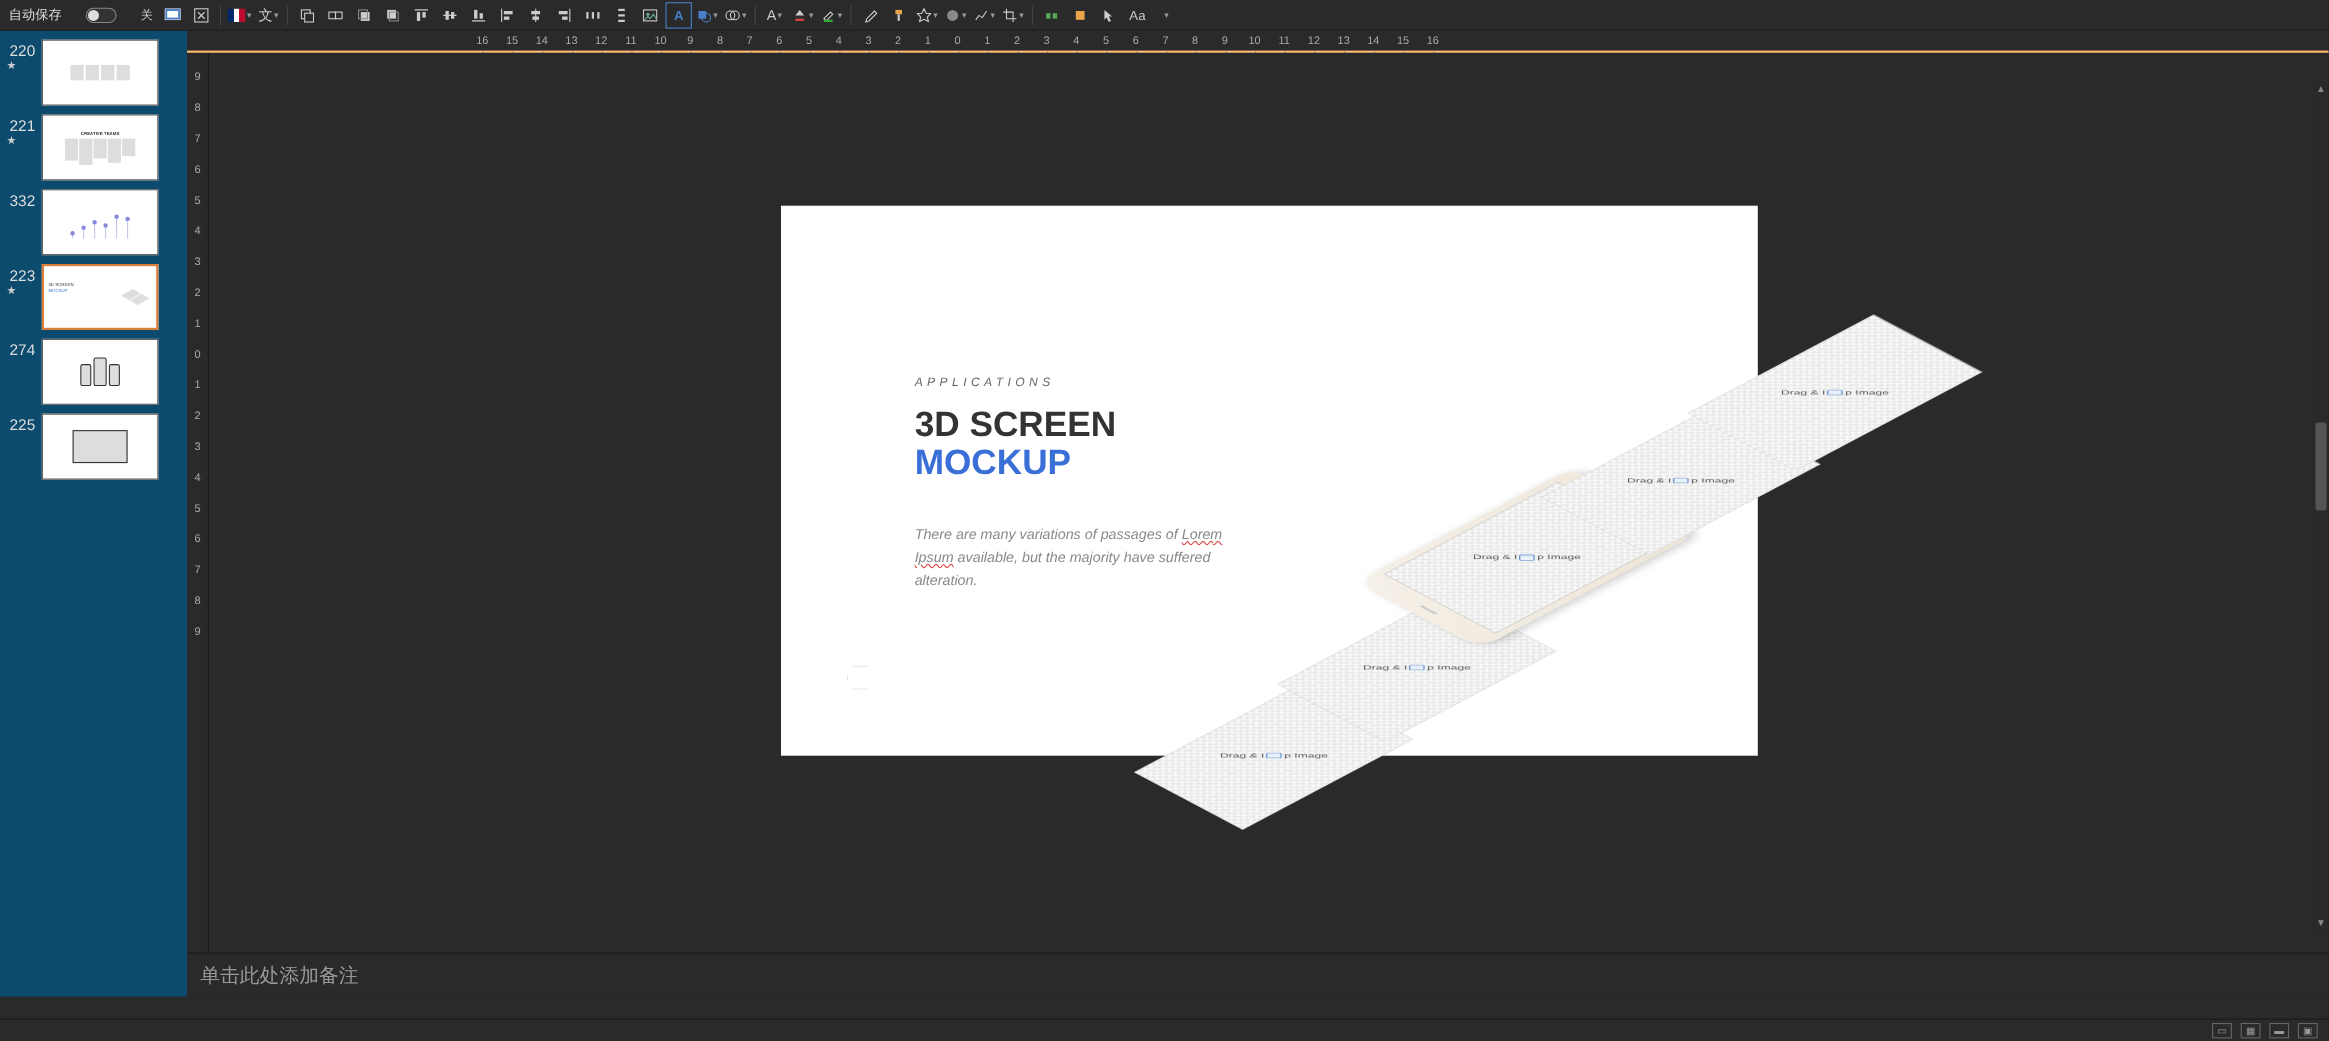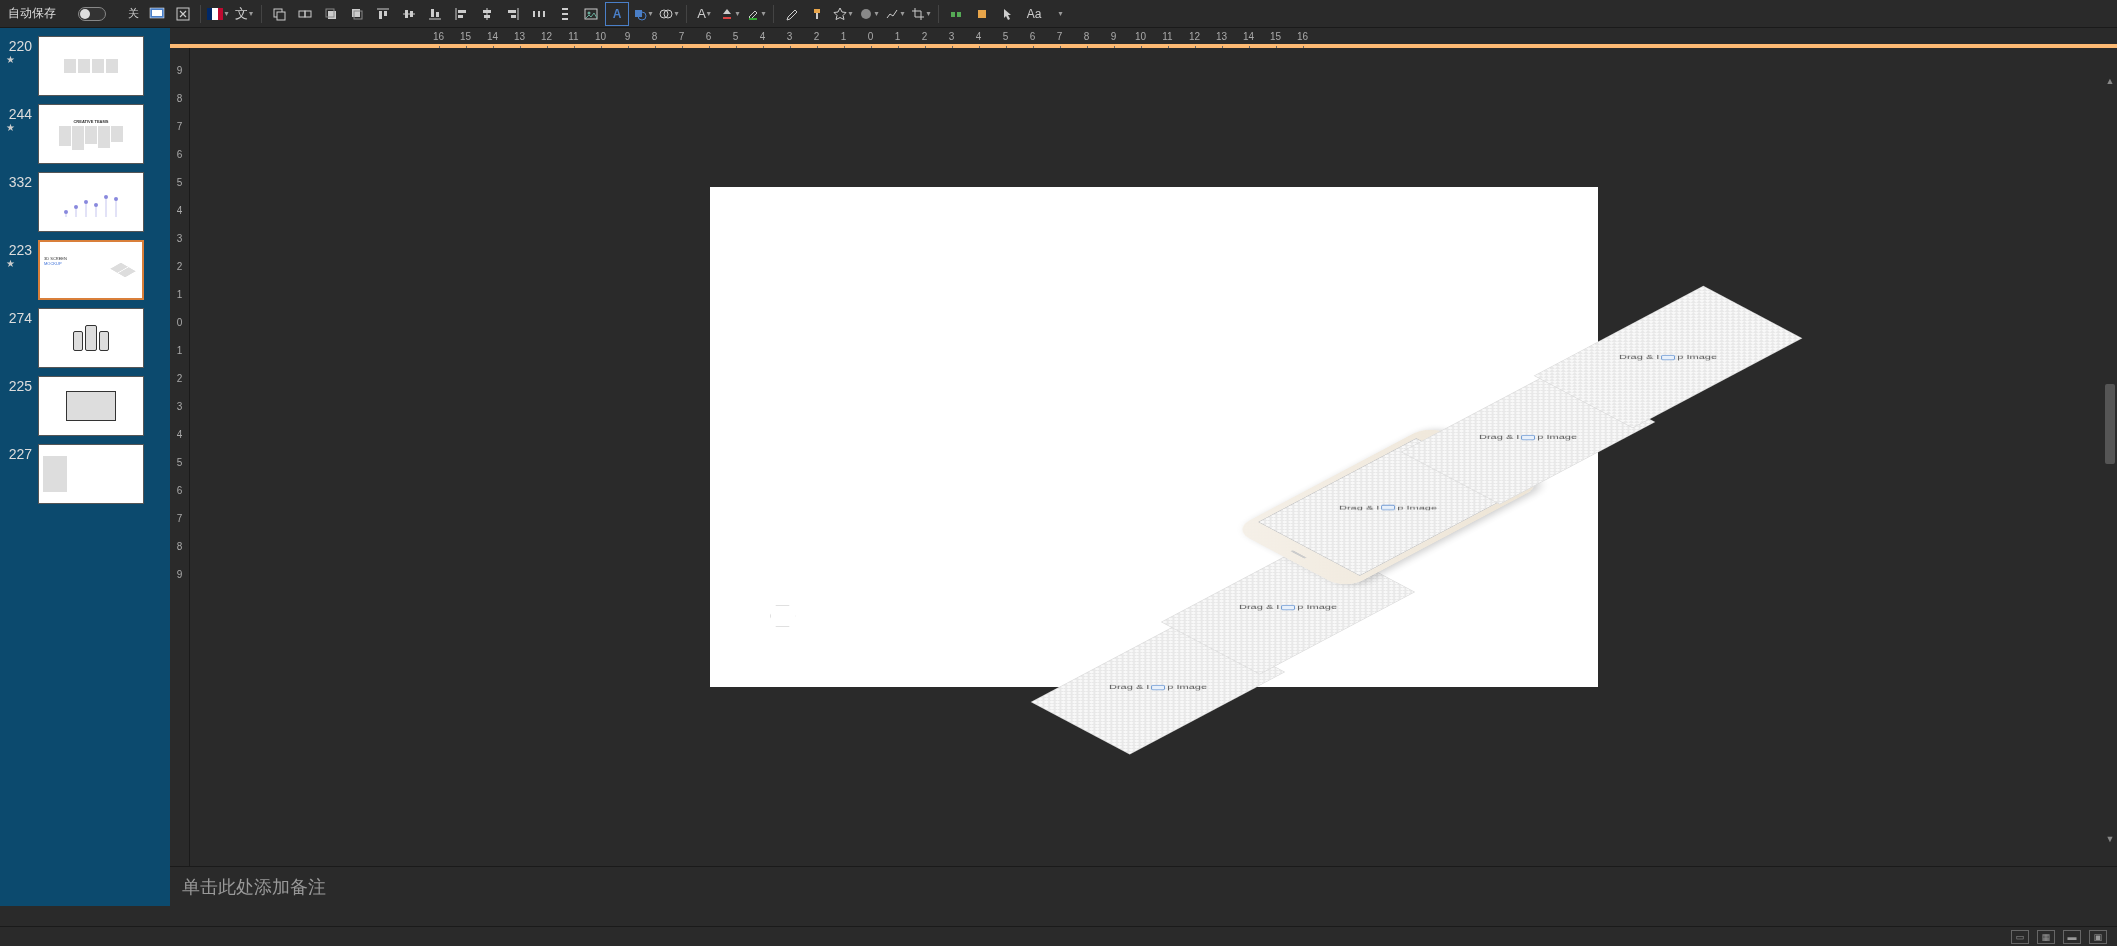--- a/index.html
+++ b/index.html
@@ -19,21 +19,21 @@
 .slide-panel::-webkit-scrollbar{width:14px}
 .slide-panel::-webkit-scrollbar-track{background:#2a2a2a}
 .slide-panel::-webkit-scrollbar-thumb{background:#555;border-radius:2px}
 .slide-item{display:flex;align-items:flex-start;padding:4px 6px;gap:6px;cursor:pointer}
 .slide-num{font-size:14px;color:#ddd;width:26px;text-align:right;padding-top:2px}
 .slide-star{font-size:10px;color:#ccc}
 .slide-thumb{width:106px;height:60px;background:#fff;border:1px solid #555;position:relative;overflow:hidden}
 .slide-item.active .slide-thumb{border:2px solid #d97f3a}
 .thumb-content{position:absolute;inset:0;display:flex;align-items:center;justify-content:center;font-size:6px;color:#333}
 .editor-area{flex:1;display:flex;flex-direction:column;background:#2a2a2a;position:relative}
-.ruler-h{height:20px;background:#2a2a2a;display:flex;align-items:center;padding-left:20px;color:#999;font-size:10px;border-bottom:4px solid #fdba74}
+.ruler-h{height:20px;background:#2a2a2a;display:flex;align-items:center;padding-left:20px;color:#999;font-size:10px;border-bottom:2px solid #fdba74}
 .ruler-marks{display:flex;gap:0;margin-left:235px}
 .ruler-mark{width:50px;text-align:center;font-size:10px;color:#aaa;position:relative}
 .ruler-mark::before{content:"";position:absolute;left:50%;bottom:-8px;width:1px;height:4px;background:#666}
 .editor-body{flex:1;display:flex;overflow:hidden}
 .ruler-v{width:20px;background:#2a2a2a;display:flex;flex-direction:column;align-items:center;color:#999;font-size:10px;padding-top:8px;border-right:1px solid #1a1a1a}
 .ruler-v-mark{height:50px;display:flex;align-items:center;writing-mode:horizontal-tb;font-size:10px;color:#aaa}
 .canvas-wrap{flex:1;display:flex;align-items:center;justify-content:center;background:#2a2a2a;overflow:auto;position:relative}
 .slide-canvas{width:888px;height:500px;background:#fff;position:relative;margin-top:-40px}
 .slide-text{position:absolute;left:122px;top:155px;width:300px}
 .overline{font-size:11px;letter-spacing:4px;color:#666;font-style:italic;margin-bottom:14px}
@@ -275,21 +275,21 @@
               <div style="background:#ddd;height:14px"></div>
               <div style="background:#ddd;height:14px"></div>
               <div style="background:#ddd;height:14px"></div>
               <div style="background:#ddd;height:14px"></div>
             </div>
           </div>
         </div>
     </div>
     <div class="slide-item">
       <div>
-          <div class="slide-num">244</div>
+          <div class="slide-num">221</div>
           <div class="slide-star">★</div>
         </div>
       <div class="slide-thumb">
           <div class="thumb-content" style="flex-direction:column;gap:2px">
             <div style="font-size:4px;font-weight:bold">CREATIVE TEAMS</div>
             <div style="display:flex;gap:1px">
               <div style="background:#ddd;width:12px;height:20px"></div>
               <div style="background:#ddd;width:12px;height:24px"></div>
               <div style="background:#ddd;width:12px;height:18px"></div>
               <div style="background:#ddd;width:12px;height:22px"></div>
@@ -350,30 +350,20 @@
           </div>
         </div>
     </div>
     <div class="slide-item">
       <div>
           <div class="slide-num">225</div>
         </div>
       <div class="slide-thumb">
           <div class="thumb-content">
             <div style="width:50px;height:30px;border:1px solid #333;background:#ddd"></div>
-          </div>
-        </div>
-    </div>
-    <div class="slide-item">
-      <div>
-          <div class="slide-num">227</div>
-        </div>
-      <div class="slide-thumb">
-          <div class="thumb-content" style="justify-content:flex-start;padding-left:4px">
-            <div style="width:24px;height:36px;background:#ddd"></div>
           </div>
         </div>
     </div>
   </div>
 
   <div class="editor-area">
     <div class="ruler-h">
       <div class="ruler-marks" id="ruler-h-marks">
           <div class="ruler-mark" style="width: 27px;">16</div>
           <div class="ruler-mark" style="width: 27px;">15</div>
@@ -427,20 +417,28 @@
           <div class="ruler-v-mark" style="height: 28px;">3</div>
           <div class="ruler-v-mark" style="height: 28px;">4</div>
           <div class="ruler-v-mark" style="height: 28px;">5</div>
           <div class="ruler-v-mark" style="height: 28px;">6</div>
           <div class="ruler-v-mark" style="height: 28px;">7</div>
           <div class="ruler-v-mark" style="height: 28px;">8</div>
           <div class="ruler-v-mark" style="height: 28px;">9</div>
         </div>
       <div class="canvas-wrap">
         <div class="slide-canvas">
+          <div class="slide-text">
+            <div class="overline">APPLICATIONS</div>
+            <div class="title-line1">3D SCREEN</div>
+            <div class="title-line2">MOCKUP</div>
+            <div class="body-text">
+              <span>There are many variations of passages of </span><span class="underline">Lorem Ipsum</span><span> available, but the majority have suffered alteration.</span>
+            </div>
+          </div>
           <div class="hex"></div>
           <div class="mockup-area">
             <div class="iso-tile" style="left:80px;top:420px">
                 <div class="tile-label">Drag &amp; I<span class="tile-icon"></span>p Image</div>
               </div>
             <div class="iso-tile" style="left:210px;top:340px">
                 <div class="tile-label">Drag &amp; I<span class="tile-icon"></span>p Image</div>
               </div>
             <div class="phone">
               <div class="phone-body">

